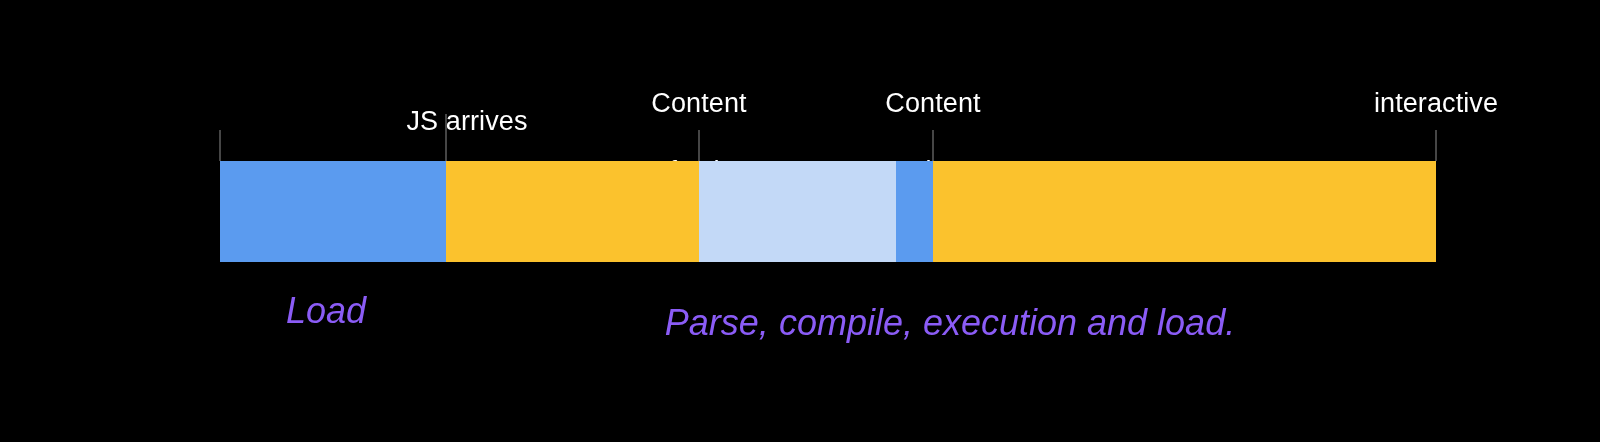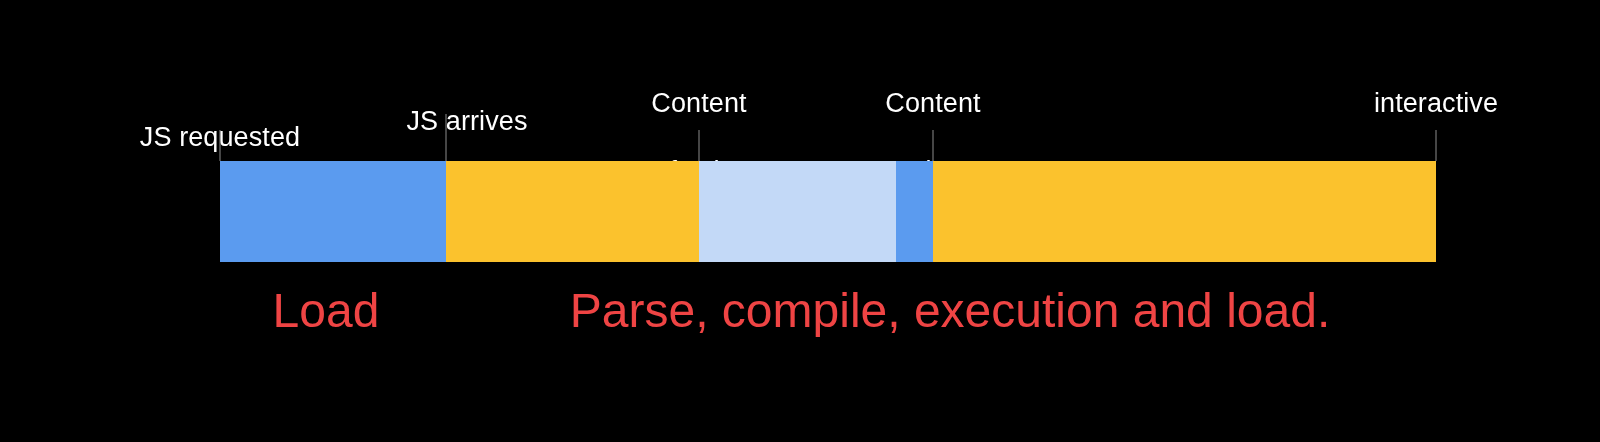--- a/index.html
+++ b/index.html
@@ -51,34 +51,32 @@
   }
   .segment {
     height: 100%;
     flex: none;
   }
 
   
   .phase {
     position: absolute;
     transform: translateX(-50%);
-    color: #ef4444;
-    font-size: 48px;
+    color: #8b5cf6;
+    font-size: 36px;
     line-height: 44px;
     white-space: nowrap;
+    font-style: italic;
   }
 </style>
 </head>
 <body>
 
 <div id="diagram">
 
-  <div class="marker" style="left:220px; top:86px;">
-    <span class="marker-label">JS requested</span>
-  </div>
   <div class="tick" style="left:220px; top:130px; height:31px;"></div>
 
   <div class="marker" style="left:467px; top:70px;">
     <span class="marker-label">JS arrives</span>
   </div>
   <div class="tick" style="left:446px; top:114px; height:47px;"></div>
 
   <div class="marker" style="left:699px; top:52px;">
     <span class="marker-label">Content</span>
     <span class="marker-label">fetch</span>
@@ -98,15 +96,15 @@
 
   <div class="bar" style="left:220px; top:161px; width:1216px; height:101px;">
     <div class="segment" style="width:226px; background:#5b9bef;"></div>
     <div class="segment" style="width:253px; background:#fbc22d;"></div>
     <div class="segment" style="width:197px; background:#c3d9f7;"></div>
     <div class="segment" style="width:37px; background:#5b9bef;"></div>
     <div class="segment" style="width:503px; background:#fbc22d;"></div>
   </div>
 
   <div class="phase" style="left:326px; top:289px;">Load</div>
-  <div class="phase" style="left:950px; top:289px;">Parse, compile, execution and load.</div>
+  <div class="phase" style="left:950px; top:301px;">Parse, compile, execution and load.</div>
 
 </div>
 
 </body></html>

